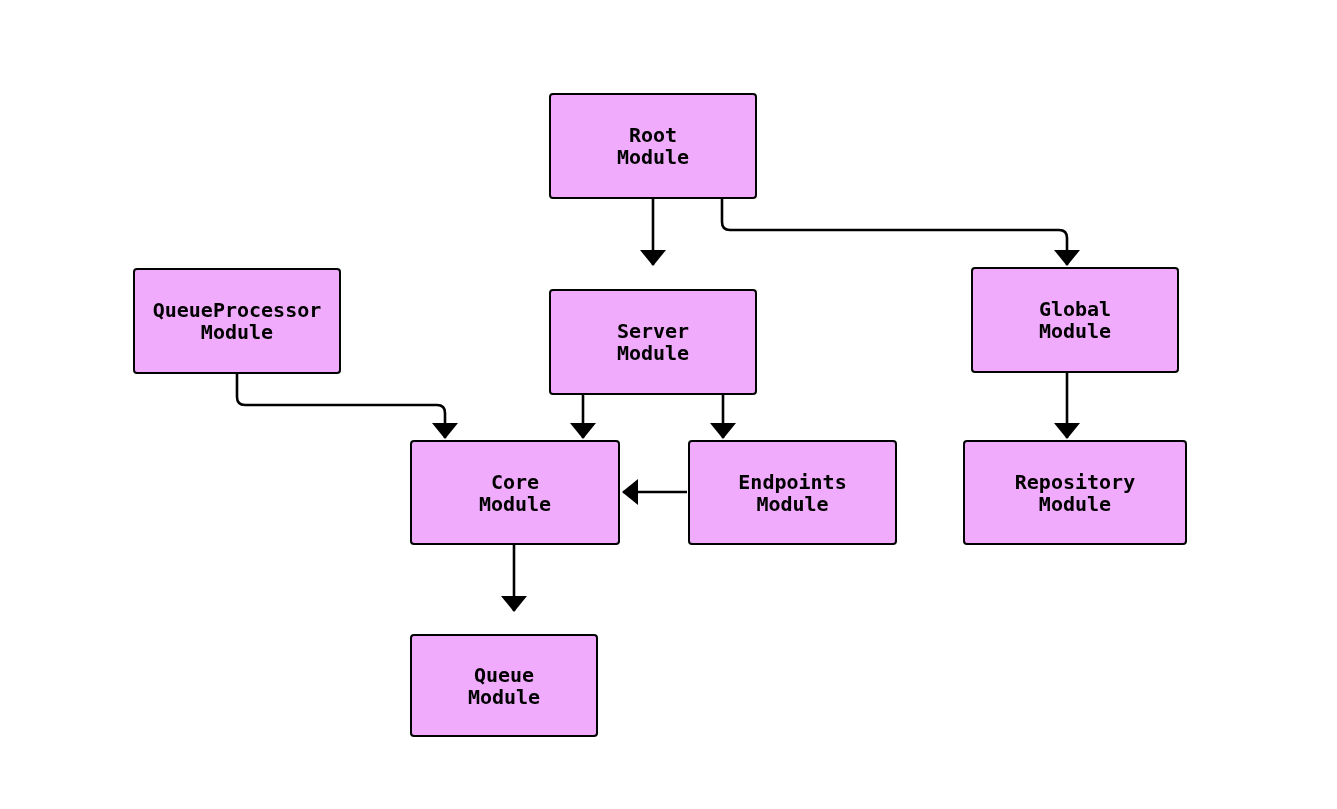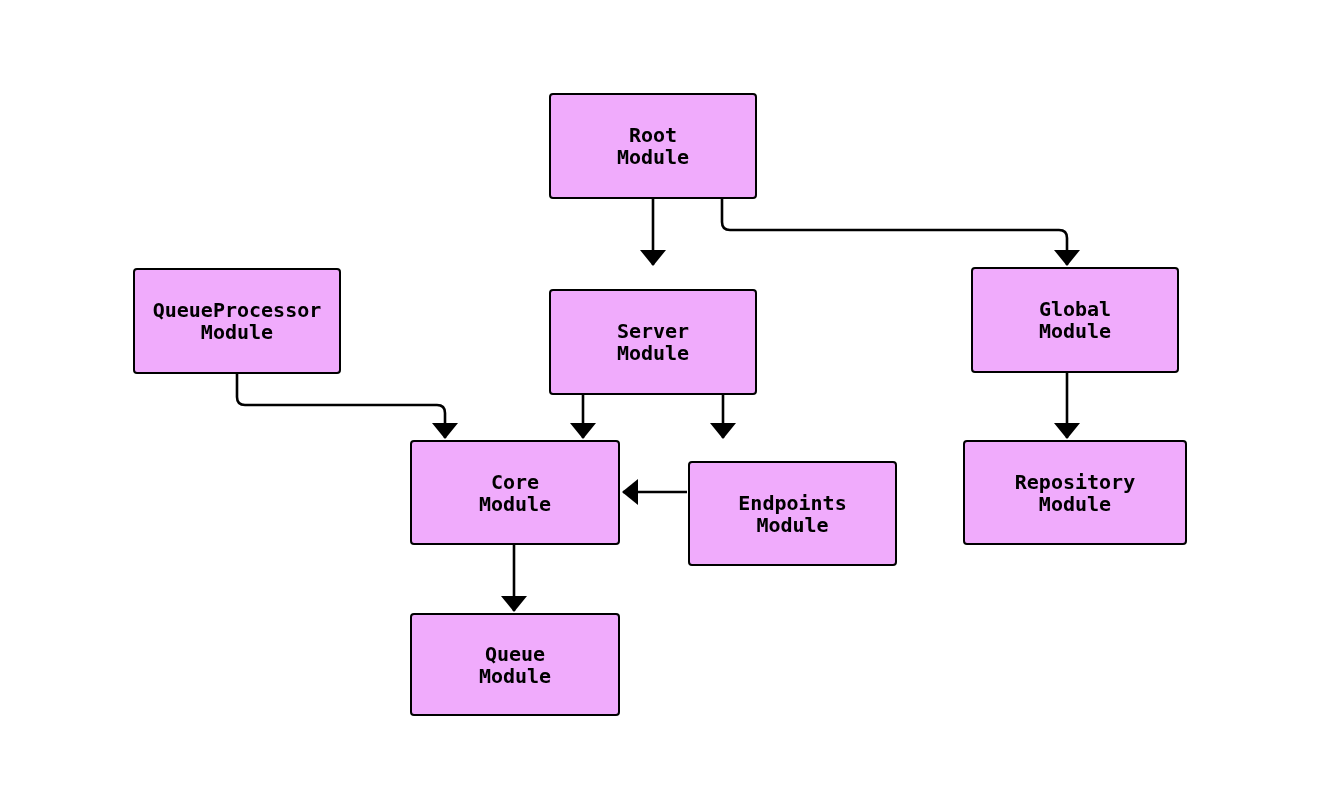--- a/index.html
+++ b/index.html
@@ -85,28 +85,28 @@
   <div class="node" style="left:963px; top:267px; width:208px; height:106px;margin-left:8px;">
     <span class="node-label">Global
 Module</span>
   </div>
 
   <div class="node" style="left:410px; top:440px; width:210px; height:105px;">
     <span class="node-label">Core
 Module</span>
   </div>
 
-  <div class="node" style="left:688px; top:440px; width:209px; height:105px;margin-top:21px;">
+  <div class="node" style="left:688px; top:440px; width:209px; height:105px;">
     <span class="node-label">Endpoints
 Module</span>
   </div>
 
   <div class="node" style="left:963px; top:440px; width:224px; height:105px;">
     <span class="node-label">Repository
 Module</span>
   </div>
 
-  <div class="node" style="left:410px; top:613px; width:210px; height:103px;text-align:center;">
+  <div class="node" style="left:410px; top:634px; width:188px; height:103px;text-align:center;">
     <span class="node-label">Queue
 Module</span>
   </div>
 
 </div>
 
 </body></html>

